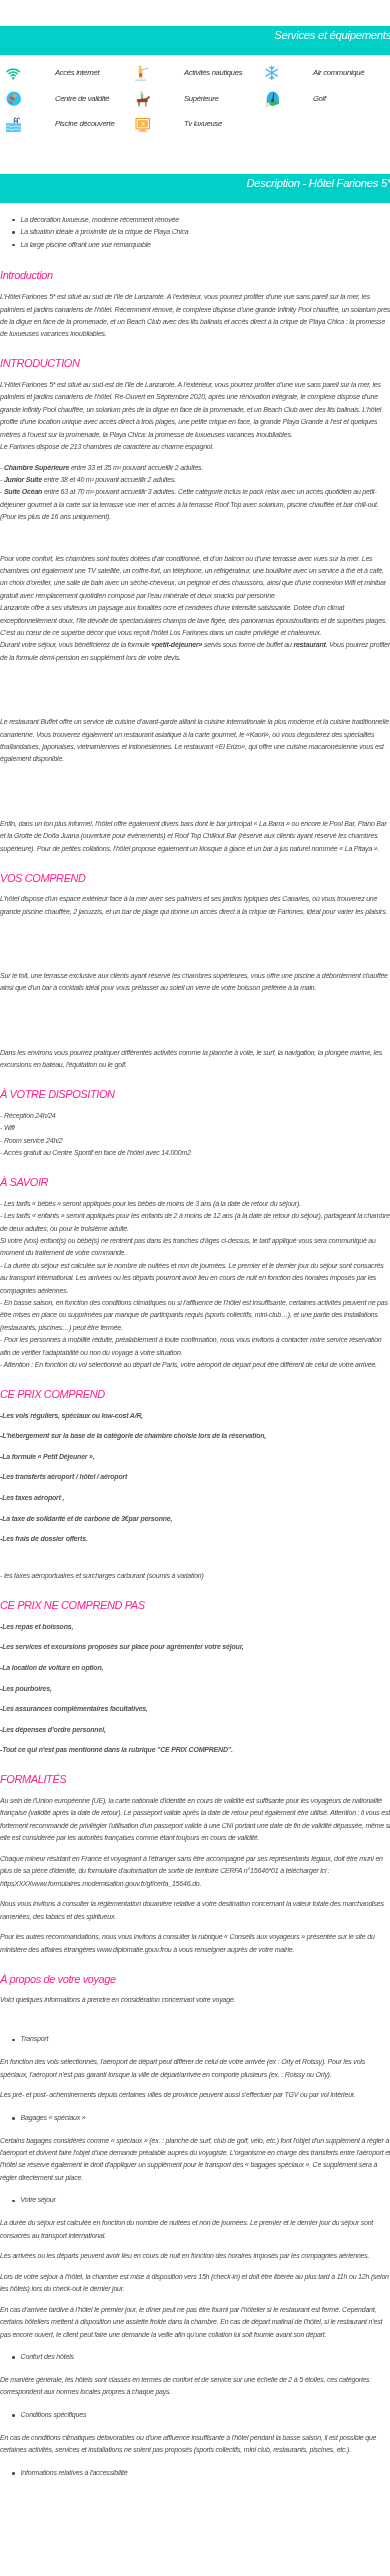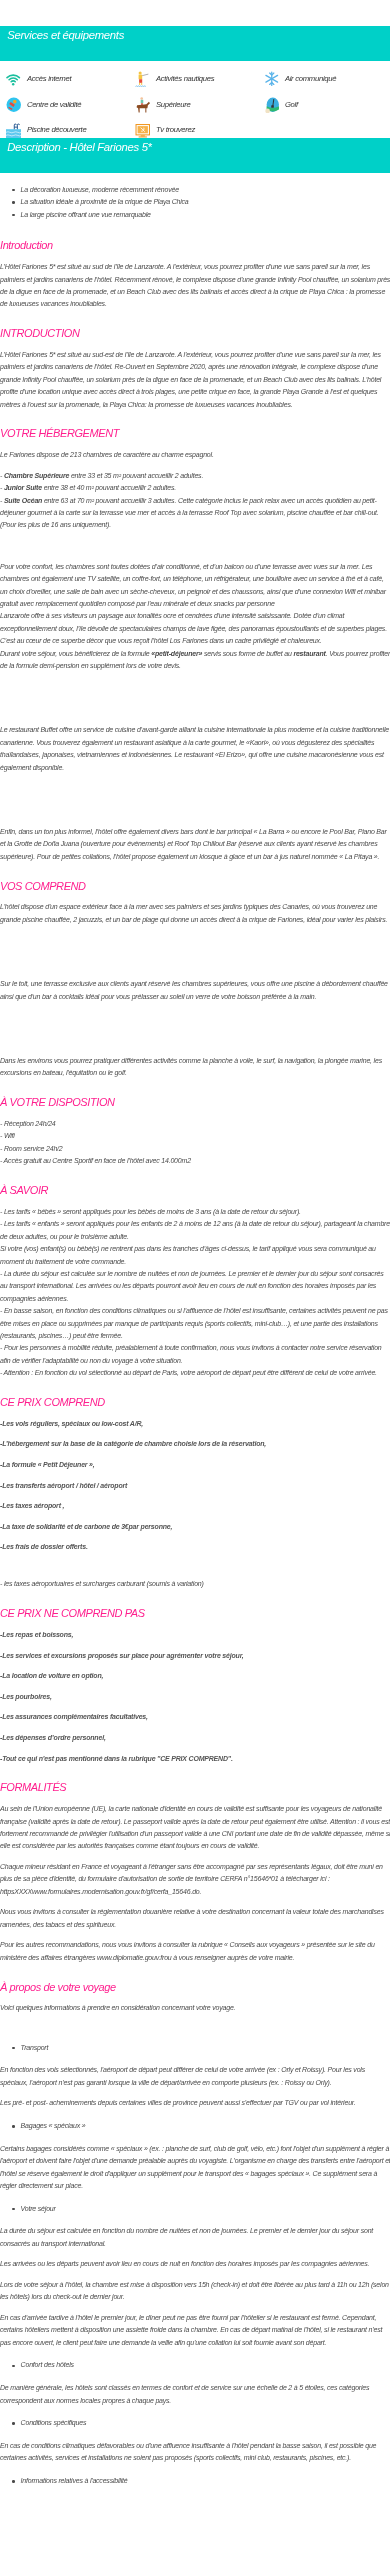--- a/index.html
+++ b/index.html
@@ -11,34 +11,35 @@
     font-size: 7px;
     line-height: 12.4px;
     letter-spacing: -0.2px;
   }
   .page { width: 391px; padding: 0 0 20.6px 0; }
   .band {
     background: #00d0c8;
     color: #ffffff;
     font-size: 11.3px;
     line-height: 19px;
-    height: 35px;
+    height: 29px;
     padding-left: 7.2px;
     font-weight: normal;
     letter-spacing: -0.3px;
+    text-align: right;
   }
   .band.services { margin-top: 26px; }
-  .band.desc { }
+  .band.desc { margin-top: 42px; }
   .svc-grid {
     display: grid;
     grid-template-columns: 129px 129px 133px;
     row-gap: 10.3px;
     padding: 10.3px 0 0 5.2px;
   }
-  .svc-item { display: flex; align-items: center; height: 15.5px; }
+  .svc-item { display: flex; align-items: center; height: 15.5px; gap: 28px; }
   .svc-icon { width: 16.5px; height: 16.5px; margin-right: 5.2px; flex: 0 0 16.5px; display:flex; align-items:center; justify-content:center; }
   .svc-label { font-size: 7.7px; color: #333; letter-spacing: -0.3px; }
   .bullets { padding: 10.3px 0 0 12.4px; }
   .bullets li { list-style: none; position: relative; padding-left: 8.2px; line-height: 12.4px; }
   .bullets li::before {
     content: ""; position: absolute; left: 0; top: 5.2px; width: 2.6px; height: 2.6px;
     border-radius: 50%; background: #4a4a4a;
   }
   h2 {
     color: #ff1f8e;
@@ -158,38 +159,37 @@
     <div class="svc-item">
       <span class="svc-icon">
         <svg width="15.5" height="15.5" viewBox="0 0 30 30">
             <rect x="2" y="3" width="26" height="20" fill="#fff" stroke="#f0961e" stroke-width="2"></rect>
             <rect x="5" y="6" width="20" height="14" fill="#f7b24a"></rect>
             <path d="M11 9 L19 17 M12 16 A5 5 0 0 0 17 9" stroke="#fff" stroke-width="1.6" fill="none"></path>
             <rect x="11" y="24" width="8" height="2" fill="#f0961e"></rect>
             <rect x="7" y="26" width="16" height="2" fill="#f0961e"></rect>
           </svg>
       </span>
-      <span class="svc-label">Tv trouverez</span>
+      <span class="svc-label">Tv luxueuse</span>
     </div>
   </div>
 
   <div class="band desc">Description - Hôtel Fariones 5*</div>
   <ul class="bullets">
     <li>La décoration luxueuse, moderne récemment rénovée</li>
     <li>La situation idéale à proximité de la crique de Playa Chica</li>
     <li>La large piscine offrant une vue remarquable</li>
   </ul>
 
   <h2 class="first">Introduction</h2>
   <p>L’Hôtel Fariones 5* est situé au sud de l’île de Lanzarote. A l’extérieur, vous pourrez profiter d’une vue sans pareil sur la mer, les palmiers et jardins canariens de l’hôtel. Récemment rénové, le complexe dispose d’une grande Infinity Pool chauffée, un solarium près de la digue en face de la promenade, et un Beach Club avec des lits balinais et accès direct à la crique de Playa Chica : la promesse de luxueuses vacances inoubliables.</p>
 
   <h2>INTRODUCTION</h2>
   <p>L’Hôtel Fariones 5* est situé au sud-est de l’île de Lanzarote. A l’extérieur, vous pourrez profiter d’une vue sans pareil sur la mer, les palmiers et jardins canariens de l’hôtel.  Re-Ouvert en Septembre 2020, après une rénovation intégrale,  le complexe dispose d’une grande Infinity Pool chauffée, un solarium près de la digue en face de la promenade, et un Beach Club avec des lits balinais. L’hôtel profite d’une location unique avec accès direct à trois plages, une petite crique en face, la grande Playa Grande à l’est et quelques mètres à l’ouest sur la promenade, la Playa Chica: la promesse de luxueuses vacances inoubliables.</p>
 
-  <h2>VOTRE HÉBERGEMENT</h2>
   <p>Le Fariones dispose de 213 chambres de caractère au charme espagnol.</p>
   <div class="gap1"></div>
   <p>- <b>Chambre Supérieure</b><span> entre 33 et 35 m² pouvant accueillir 2 adultes.</span></p>
   <p>- <b>Junior Suite</b><span> entre 38 et 40 m² pouvant accueillir 2 adultes.</span></p>
   <p>- <b>Suite Océan</b><span> entre 63 at 70 m² pouvant accueillir 3 adultes. Cette catégorie inclus le pack relax avec un accès quotidien au petit-déjeuner gourmet à la carte sur la terrasse vue mer et accès à la terrasse Roof Top avec solarium, piscine chauffée et bar chill-out. (Pour les plus de 16 ans uniquement).</span></p>
   <div class="gap3"></div>
   <p>Pour votre confort, les chambres sont toutes dotées d’air conditionné, et d’un balcon ou d’une terrasse avec vues sur la mer. Les chambres ont également une TV satellite, un coffre-fort, un téléphone, un réfrigérateur, une bouilloire avec un service à thé et à café, un choix d’oreiller, une salle de bain avec un sèche-cheveux, un peignoir et des chaussons, ainsi que d’une connexion Wifi et minibar gratuit avec remplacement quotidien composé par l’eau minérale et deux snacks par personne</p>
 
   <p>Lanzarote offre à ses visiteurs un paysage aux tonalités ocre et cendrées d'une intensité saisissante. Dotée d’un climat exceptionnellement doux, l’île dévoile de spectaculaires champs de lave figée, des panoramas époustouflants et de superbes plages. C’est au cœur de ce superbe décor que vous reçoit l’hôtel Los Fariones dans un cadre privilégié et chaleureux.</p>
 

